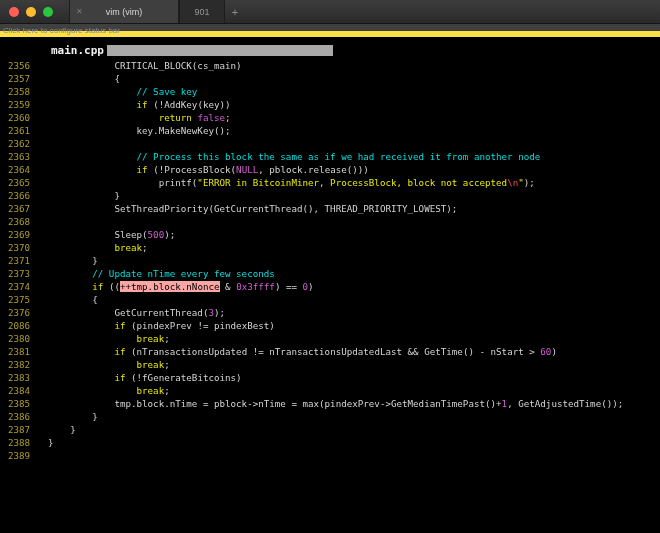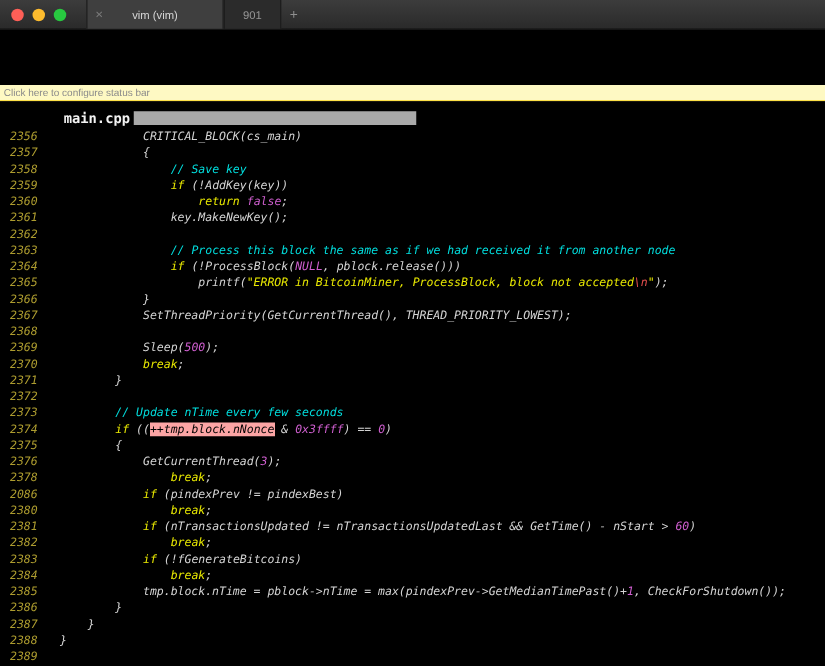--- a/index.html
+++ b/index.html
@@ -29,38 +29,38 @@
   .tab.small { min-width:46px; }
   .tab-close { font-size:8px; color:#7a7a7a; position:absolute; left:6px; top:7px; }
   .newtab {
     display:flex; align-items:center; justify-content:center;
     width:20px; color:#8f8f8f; font-size:11px;
     font-family:"Liberation Sans", sans-serif;
   }
 
   
   .statusbar-hint {
-    height:13px; background:#fef9c3; border-bottom:1px solid #fde047;
+    height:13px; background:#404040; border-bottom:6px solid #fde047;
     color:#8a8a8a; font-family:"Liberation Sans", sans-serif;
-    font-size:8px; line-height:13px; padding-left:3px;margin-top:44px;
+    font-size:8px; line-height:13px; padding-left:3px;
   }
 
   .gap { height:5px; background:#000; }
 
   
   .vim-tabline { height:17px; background:#000; display:flex; align-items:center; }
   .vim-tabline .filename {
     color:#f2f2f2; font-weight:bold; font-size:11px; padding-left:6px;
     font-family:"DejaVu Sans Mono", monospace;
     margin-left:45px;
   }
   .tabline-fill { height:11px; width:226px; background:#a9a9a9; margin-left:3px; }
 
   
-  .code-area { background:#000; height:455px; overflow:hidden;font-style:italic; }
+  .code-area { background:#000; height:455px; overflow:hidden; }
   .line {
     white-space:pre; font-size:9.2px; line-height:13px; height:13px;
     padding-left:8px; font-family:"DejaVu Sans Mono", monospace;
   }
   .lnum { display:inline-block; width:40px; color:#ad9c2f; }
   .tok-p { color:#d4d4d4; }
   .tok-c { color:#00dede;text-align:center; }
   .tok-k { color:#e8e800; }
   .tok-s { color:#e8e800; }
   .tok-n { color:#d05fd0; }
@@ -109,32 +109,30 @@
     <div class="line"><span class="lnum">2362</span></div>
     <div class="line"><span class="lnum">2363</span><span class="tok-p">                </span><span class="tok-c">// Process this block the same as if we had received it from another node</span></div>
     <div class="line"><span class="lnum">2364</span><span class="tok-p">                </span><span class="tok-k">if</span><span class="tok-p"> (!ProcessBlock(</span><span class="tok-n">NULL</span><span class="tok-p">, pblock.release()))</span></div>
     <div class="line"><span class="lnum">2365</span><span class="tok-p">                    printf(</span><span class="tok-s">"ERROR in BitcoinMiner, ProcessBlock, block not accepted</span><span class="tok-e">\n</span><span class="tok-s">"</span><span class="tok-p">);</span></div>
     <div class="line"><span class="lnum">2366</span><span class="tok-p">            }</span></div>
     <div class="line"><span class="lnum">2367</span><span class="tok-p">            SetThreadPriority(GetCurrentThread(), THREAD_PRIORITY_LOWEST);</span></div>
     <div class="line"><span class="lnum">2368</span></div>
     <div class="line"><span class="lnum">2369</span><span class="tok-p">            Sleep(</span><span class="tok-n">500</span><span class="tok-p">);</span></div>
     <div class="line"><span class="lnum">2370</span><span class="tok-p">            </span><span class="tok-k">break</span><span class="tok-p">;</span></div>
     <div class="line"><span class="lnum">2371</span><span class="tok-p">        }</span></div>
-    <div class="line"><span class="lnum">2372</span></div>
     <div class="line"><span class="lnum">2373</span><span class="tok-p">        </span><span class="tok-c">// Update nTime every few seconds</span></div>
     <div class="line"><span class="lnum">2374</span><span class="tok-p">        </span><span class="tok-k">if</span><span class="tok-p"> ((</span><span class="tok-h">++tmp.block.nNonce</span><span class="tok-p"> &amp; </span><span class="tok-n">0x3ffff</span><span class="tok-p">) == </span><span class="tok-n">0</span><span class="tok-p">)</span></div>
     <div class="line"><span class="lnum">2375</span><span class="tok-p">        {</span></div>
     <div class="line"><span class="lnum">2376</span><span class="tok-p">            GetCurrentThread(</span><span class="tok-n">3</span><span class="tok-p">);</span></div>
-    <div class="line"><span class="lnum">2378</span><span class="tok-p">                </span><span class="tok-k">break</span><span class="tok-p">;</span></div>
     <div class="line"><span class="lnum">2086</span><span class="tok-p">            </span><span class="tok-k">if</span><span class="tok-p"> (pindexPrev != pindexBest)</span></div>
     <div class="line"><span class="lnum">2380</span><span class="tok-p">                </span><span class="tok-k">break</span><span class="tok-p">;</span></div>
     <div class="line"><span class="lnum">2381</span><span class="tok-p">            </span><span class="tok-k">if</span><span class="tok-p"> (nTransactionsUpdated != nTransactionsUpdatedLast &amp;&amp; GetTime() - nStart &gt; </span><span class="tok-n">60</span><span class="tok-p">)</span></div>
     <div class="line"><span class="lnum">2382</span><span class="tok-p">                </span><span class="tok-k">break</span><span class="tok-p">;</span></div>
     <div class="line"><span class="lnum">2383</span><span class="tok-p">            </span><span class="tok-k">if</span><span class="tok-p"> (!fGenerateBitcoins)</span></div>
     <div class="line"><span class="lnum">2384</span><span class="tok-p">                </span><span class="tok-k">break</span><span class="tok-p">;</span></div>
-    <div class="line"><span class="lnum">2385</span><span class="tok-p">            tmp.block.nTime = pblock-&gt;nTime = max(pindexPrev-&gt;GetMedianTimePast()+</span><span class="tok-n">1</span><span class="tok-p">, CheckForShutdown());</span></div>
+    <div class="line"><span class="lnum">2385</span><span class="tok-p">            tmp.block.nTime = pblock-&gt;nTime = max(pindexPrev-&gt;GetMedianTimePast()+</span><span class="tok-n">1</span><span class="tok-p">, GetAdjustedTime());</span></div>
     <div class="line"><span class="lnum">2386</span><span class="tok-p">        }</span></div>
     <div class="line"><span class="lnum">2387</span><span class="tok-p">    }</span></div>
     <div class="line"><span class="lnum">2388</span><span class="tok-p">}</span></div>
     <div class="line"><span class="lnum">2389</span></div>
   </div>
 
 <div class="cmdline"></div>
 
 </body></html>

